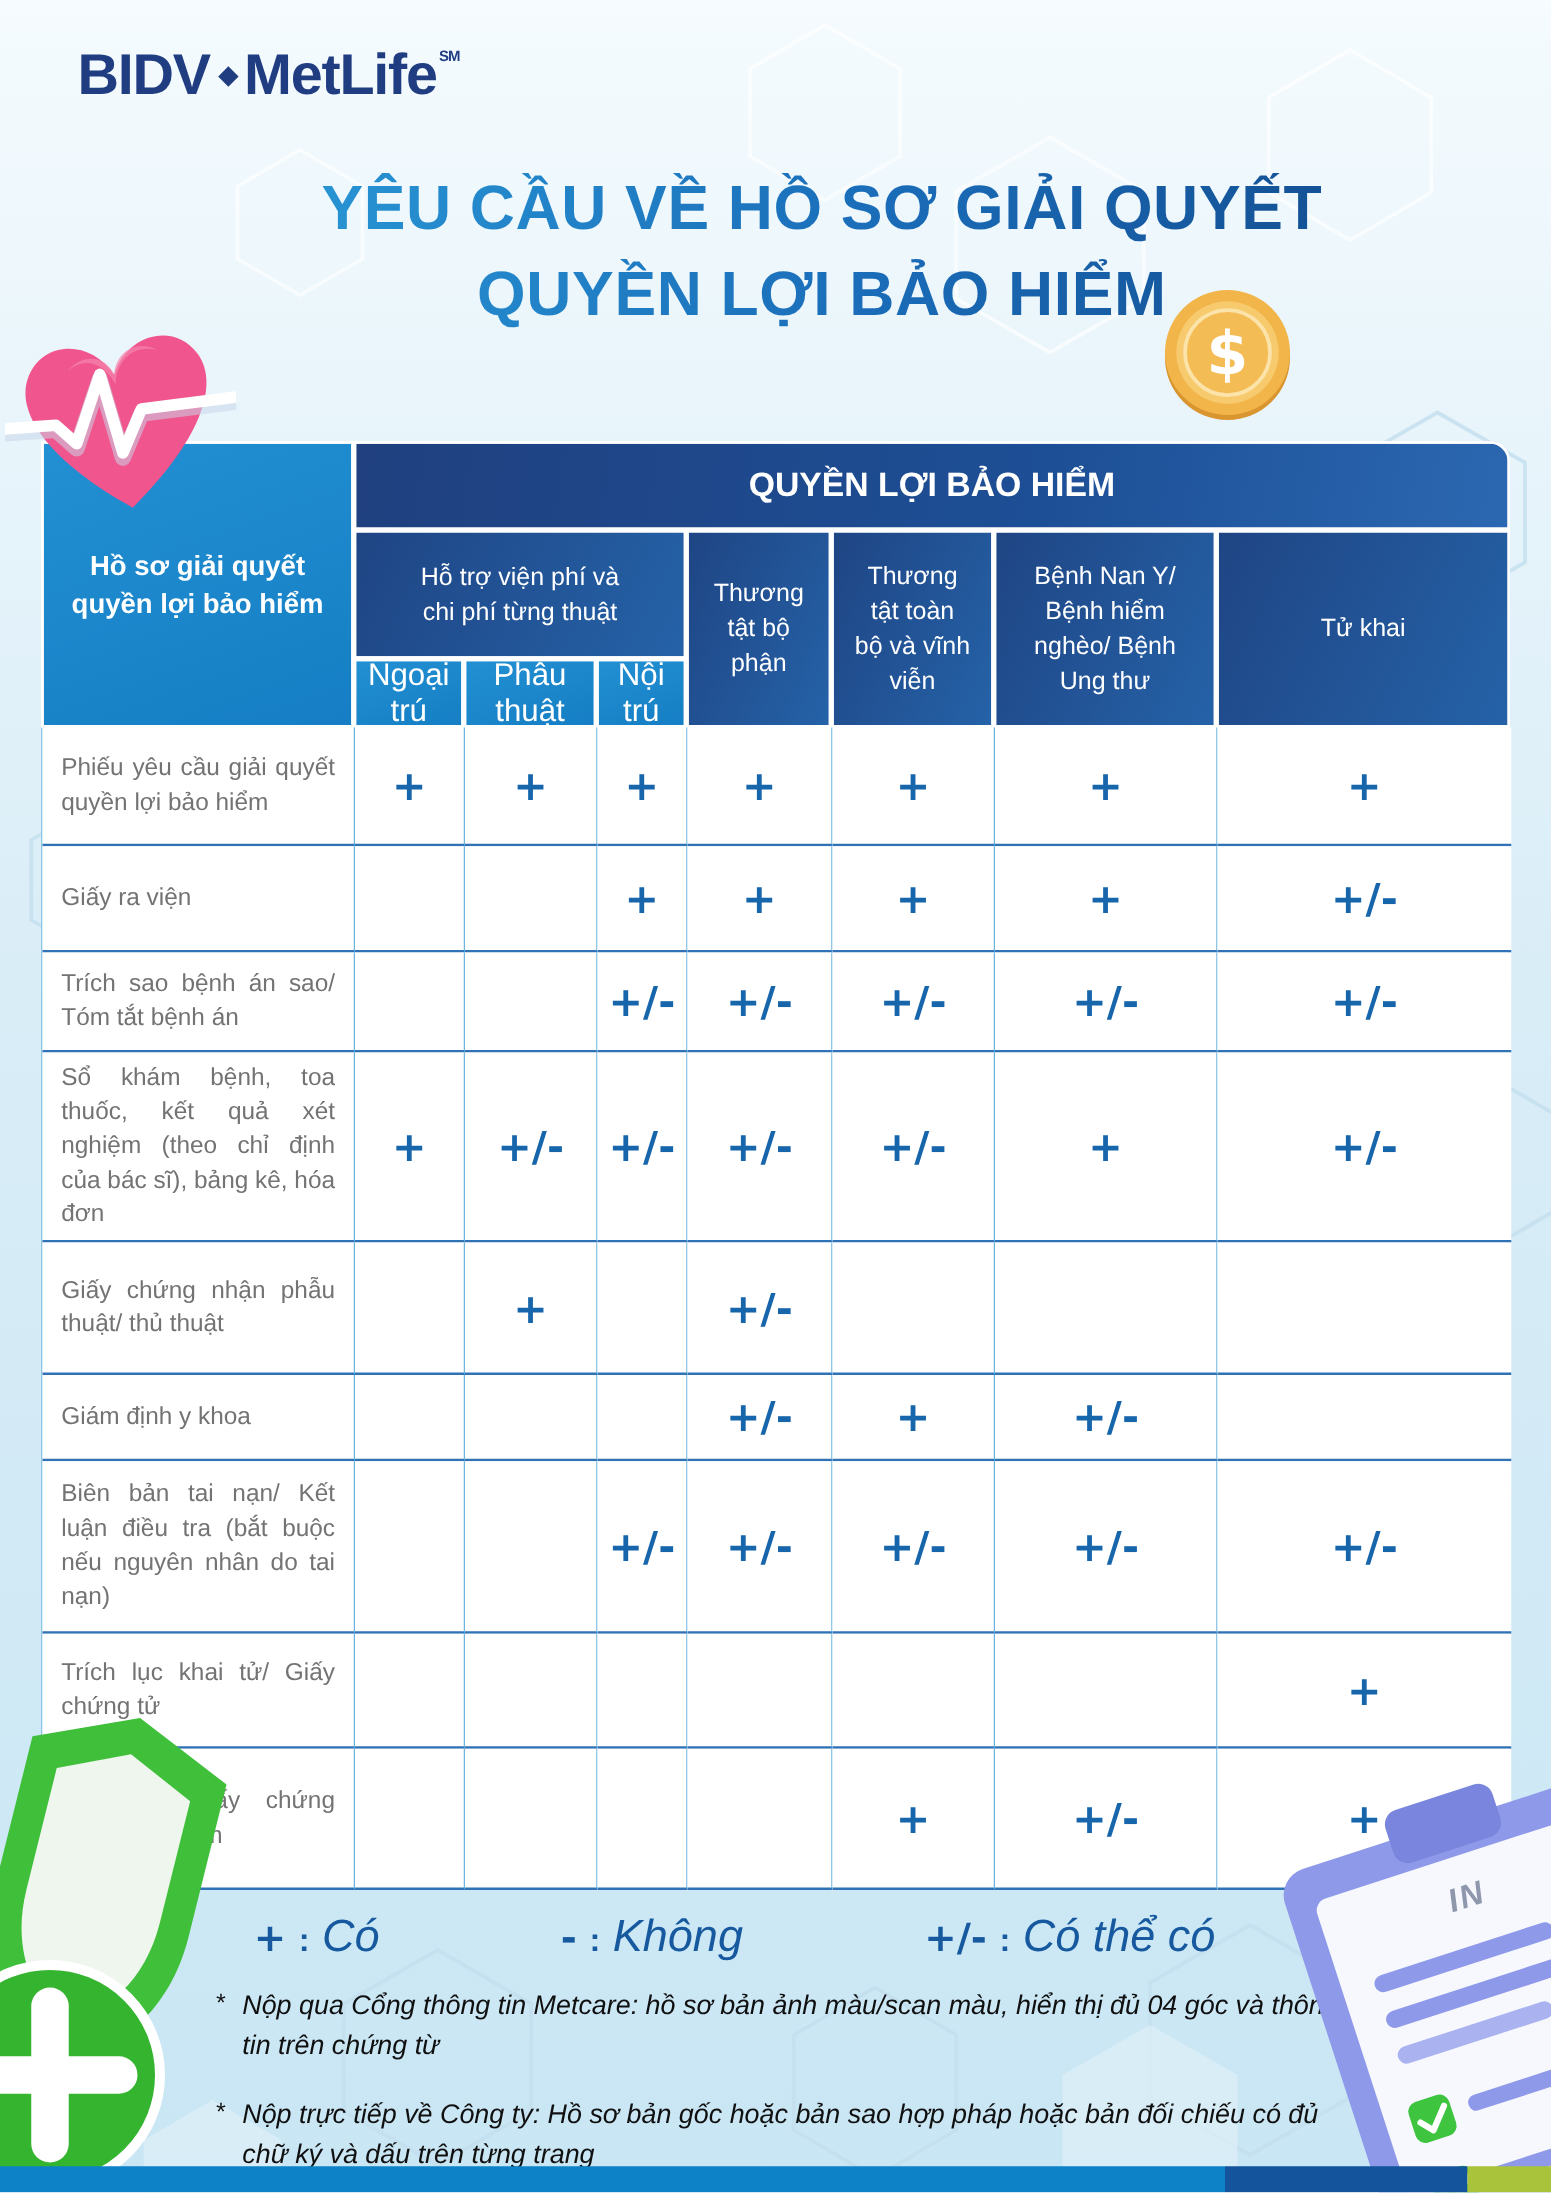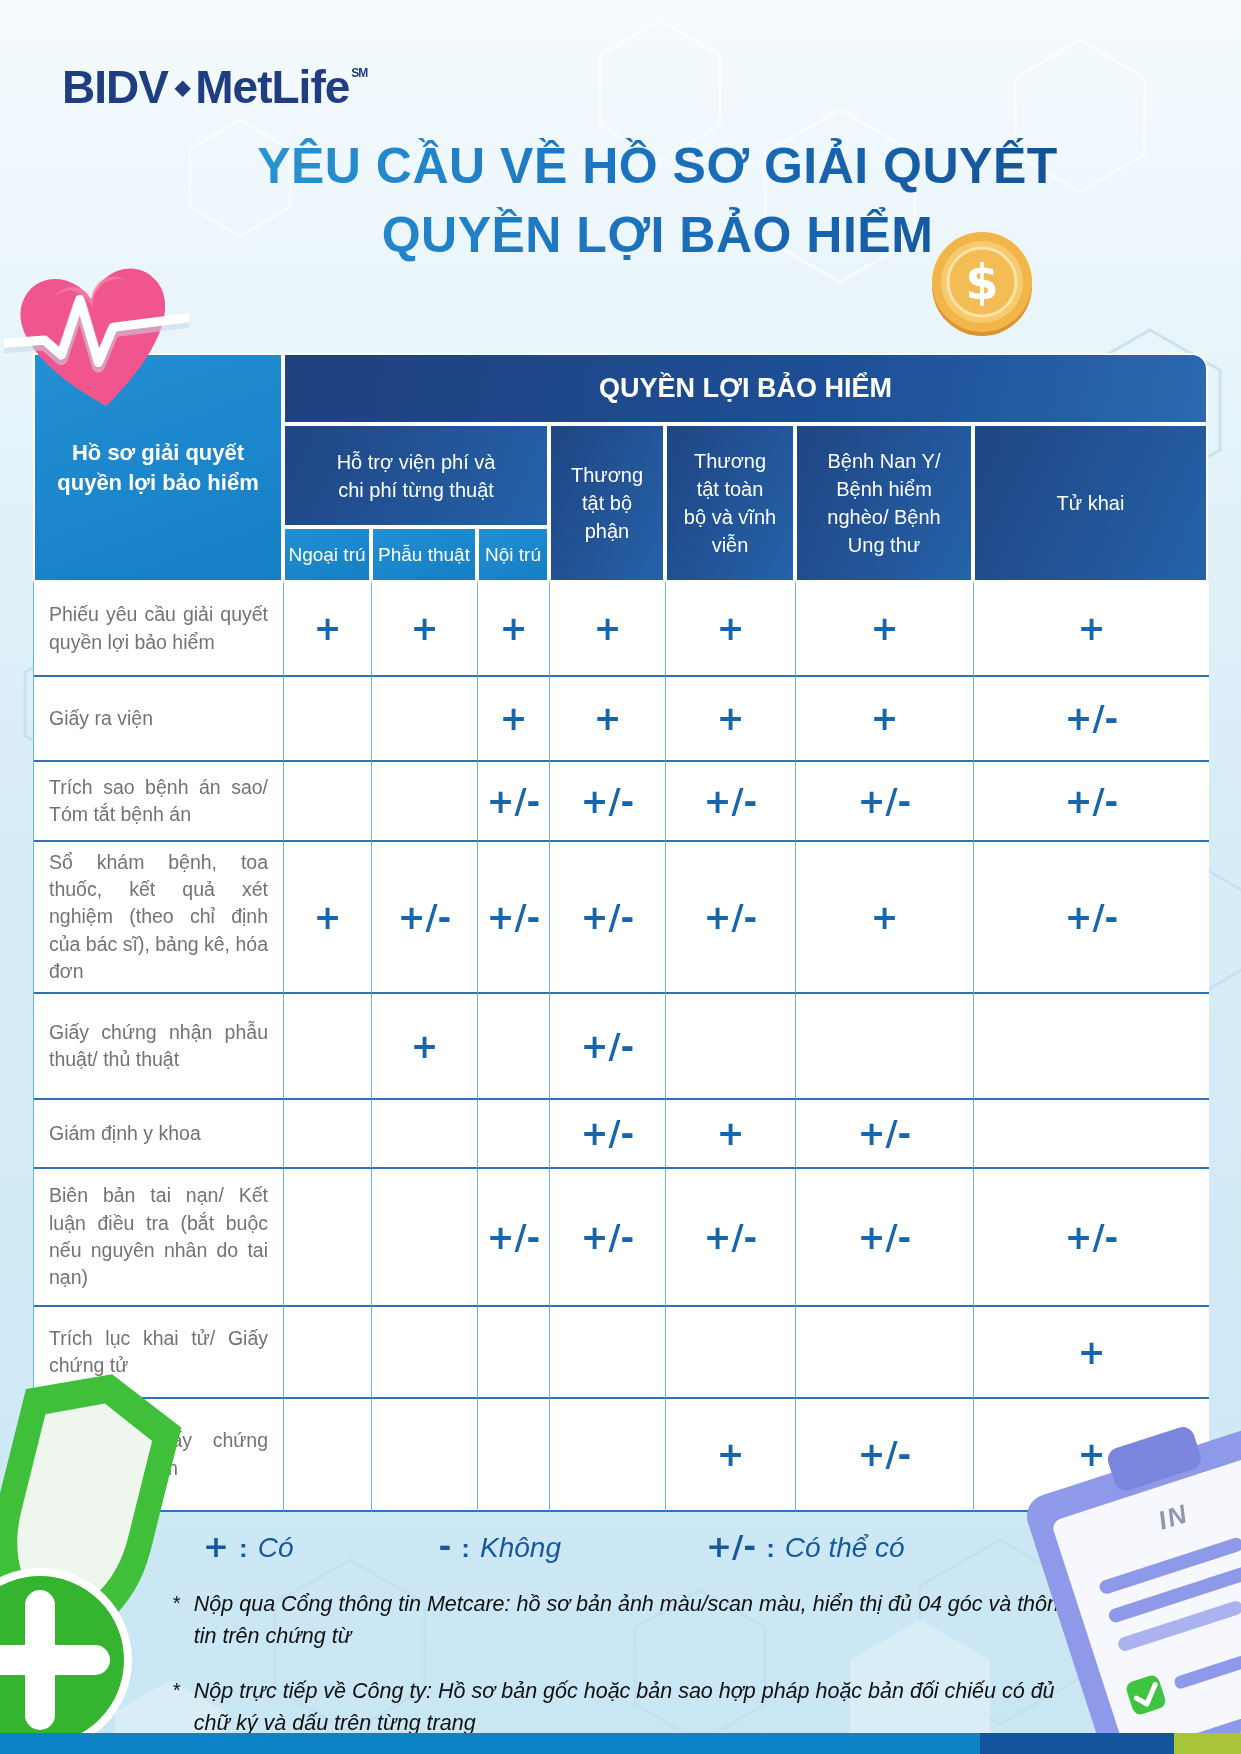--- a/index.html
+++ b/index.html
@@ -1,21 +1,21 @@
 <!DOCTYPE html>
 <html lang="vi"><head>
 <meta charset="utf-8">
 <style>
   html,body{margin:0;padding:0;}
   #page{position:relative;width:1241px;height:1754px;overflow:hidden;
         background:linear-gradient(180deg,#f5fbfe 0%,#e9f5fb 18%,#d9edf7 45%,#c9e6f4 100%);
         font-family:"Liberation Sans",sans-serif;}
   .bgsvg{position:absolute;inset:0;z-index:0;}
   
-  .logo{position:absolute;left:62px;top:60px;z-index:2;color:#203d82;font-weight:800;
+  .logo{position:absolute;left:62px;top:32px;z-index:2;color:#203d82;font-weight:800;
         font-size:46px;letter-spacing:-1px;display:flex;align-items:center;}
   .logo .dia{font-size:20px;margin:0 6px 0 7px;}
   .logo .sm{font-size:12px;font-weight:700;align-self:flex-start;margin-top:6px;margin-left:2px;}
   
   .title{position:absolute;left:0;top:132px;width:100%;text-align:center;z-index:2;
          font-weight:800;font-size:50px;line-height:1.38;letter-spacing:.5px;
          background:linear-gradient(100deg,#2fa9e2 0%,#1a6cb8 55%,#10407f 100%);
          -webkit-background-clip:text;background-clip:text;color:transparent;padding-left:37px;}
   
   .tbl{position:absolute;left:33px;top:353px;width:1175px;z-index:2;}
@@ -23,40 +23,40 @@
          grid-template-rows:71px 103px 55px;}
   .hcell{border:2px solid #ffffff;box-sizing:border-box;display:flex;flex-direction:column;
          align-items:center;justify-content:center;text-align:center;color:#fff;}
   .corner{grid-area:1/1/4/2;background:linear-gradient(160deg,#2390d3 0%,#157ec4 100%);
           font-size:22px;font-weight:700;line-height:1.35;}
   .gband{grid-area:1/2/2/9;background:linear-gradient(100deg,#20407f 0%,#1d4f96 60%,#2b68b1 100%);
          font-size:27px;font-weight:700;border-top-right-radius:16px;}
   .hosp{grid-area:2/2/3/5;background:linear-gradient(115deg,#1f4584 0%,#225railway republic6aa 100%);}
   .hosp,.bcol{background:linear-gradient(115deg,#1f4584 0%,#2562a8 100%);font-size:20px;line-height:1.4;}
   .bc1{grid-area:2/5/4/6;}.bc2{grid-area:2/6/4/7;}.bc3{grid-area:2/7/4/8;}.bc4{grid-area:2/8/4/9;}
-  .sub{background:linear-gradient(160deg,#2390d3 0%,#157ec4 100%);font-size:19px;}
+  .sub{background:linear-gradient(160deg,#2390d3 0%,#157ec4 100%);font-size:25px;}
   .s1{grid-area:3/2/4/3;}.s2{grid-area:3/3/4/4;}.s3{grid-area:3/4/4/5;}
   .hosp{grid-area:2/2/3/5;padding:0 24px;}
   .bgrid{display:grid;grid-template-columns:250px 88px 106px 72px 116px 130px 178px 235px;
          grid-template-rows:95px 85px 80px 152px 106px 69px 138px 92px 113px;
          border-left:1.5px solid #6cb5e0;border-right:1.5px solid #6cb5e0;box-sizing:border-box;
          width:1175px;background:#fff;}
   .lc,.vc{border-right:1.5px solid #6cb5e0;border-bottom:2.5px solid #2f72b5;box-sizing:border-box;
           background:#fff;}
   .lc{padding:13px 15px;font-size:19.5px;color:#737373;line-height:1.4;display:flex;align-items:center;}
   .lc span{text-align:justify;}
   .vc{display:flex;align-items:center;justify-content:center;color:#1765ab;font-weight:700;
       font-size:33px;font-family:"DejaVu Sans",sans-serif;}
   .last{border-right:none;}
   
   .legend{position:absolute;left:33px;top:1528px;width:1175px;z-index:2;display:flex;
           padding-left:170px;gap:145px;box-sizing:border-box;color:#17599f;align-items:baseline;}
   .legend .sym{font-weight:800;font-size:31px;font-family:"DejaVu Sans",sans-serif;}
   .legend .col{font-size:26px;margin:0 10px;font-weight:700;}
-  .legend .mean{font-size:28px;font-style:italic;}
+  .legend .mean{font-size:36px;font-style:italic;}
   
   .notes{position:absolute;left:172px;top:1588px;width:900px;z-index:2;color:#101010;}
   .note{display:flex;font-size:21.5px;font-style:italic;line-height:1.5;margin-bottom:22px;}
   .note .star{margin-right:14px;font-size:20px;}
   
   .fbar{position:absolute;left:0;bottom:0;width:100%;height:21px;display:flex;z-index:4;}
   .fb1{width:79%;}.fb2{width:15.6%;}.fb3{width:5.4%;}
   
   .deco{position:absolute;z-index:3;}
 </style>

